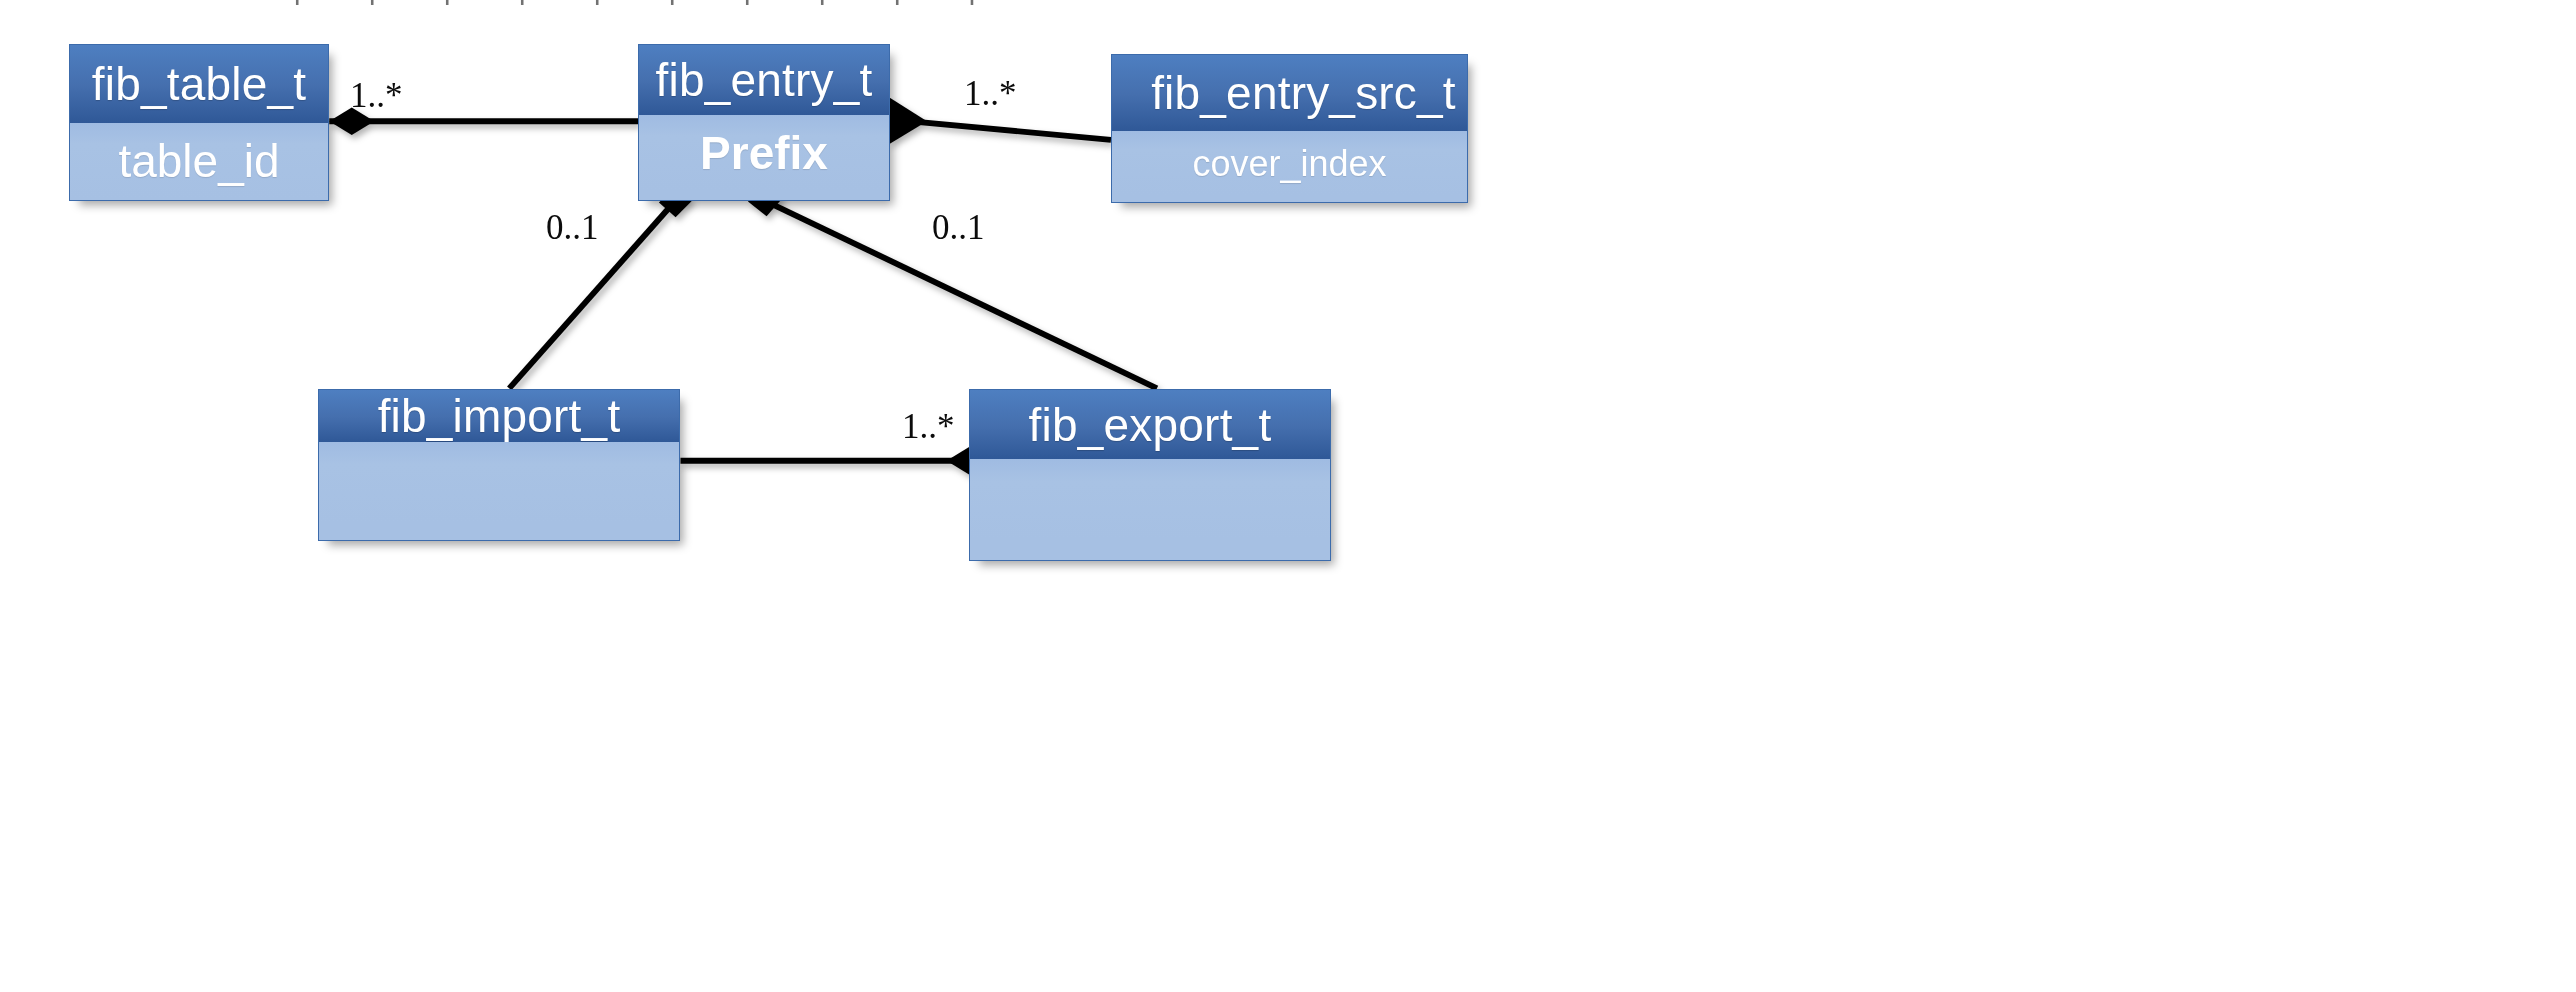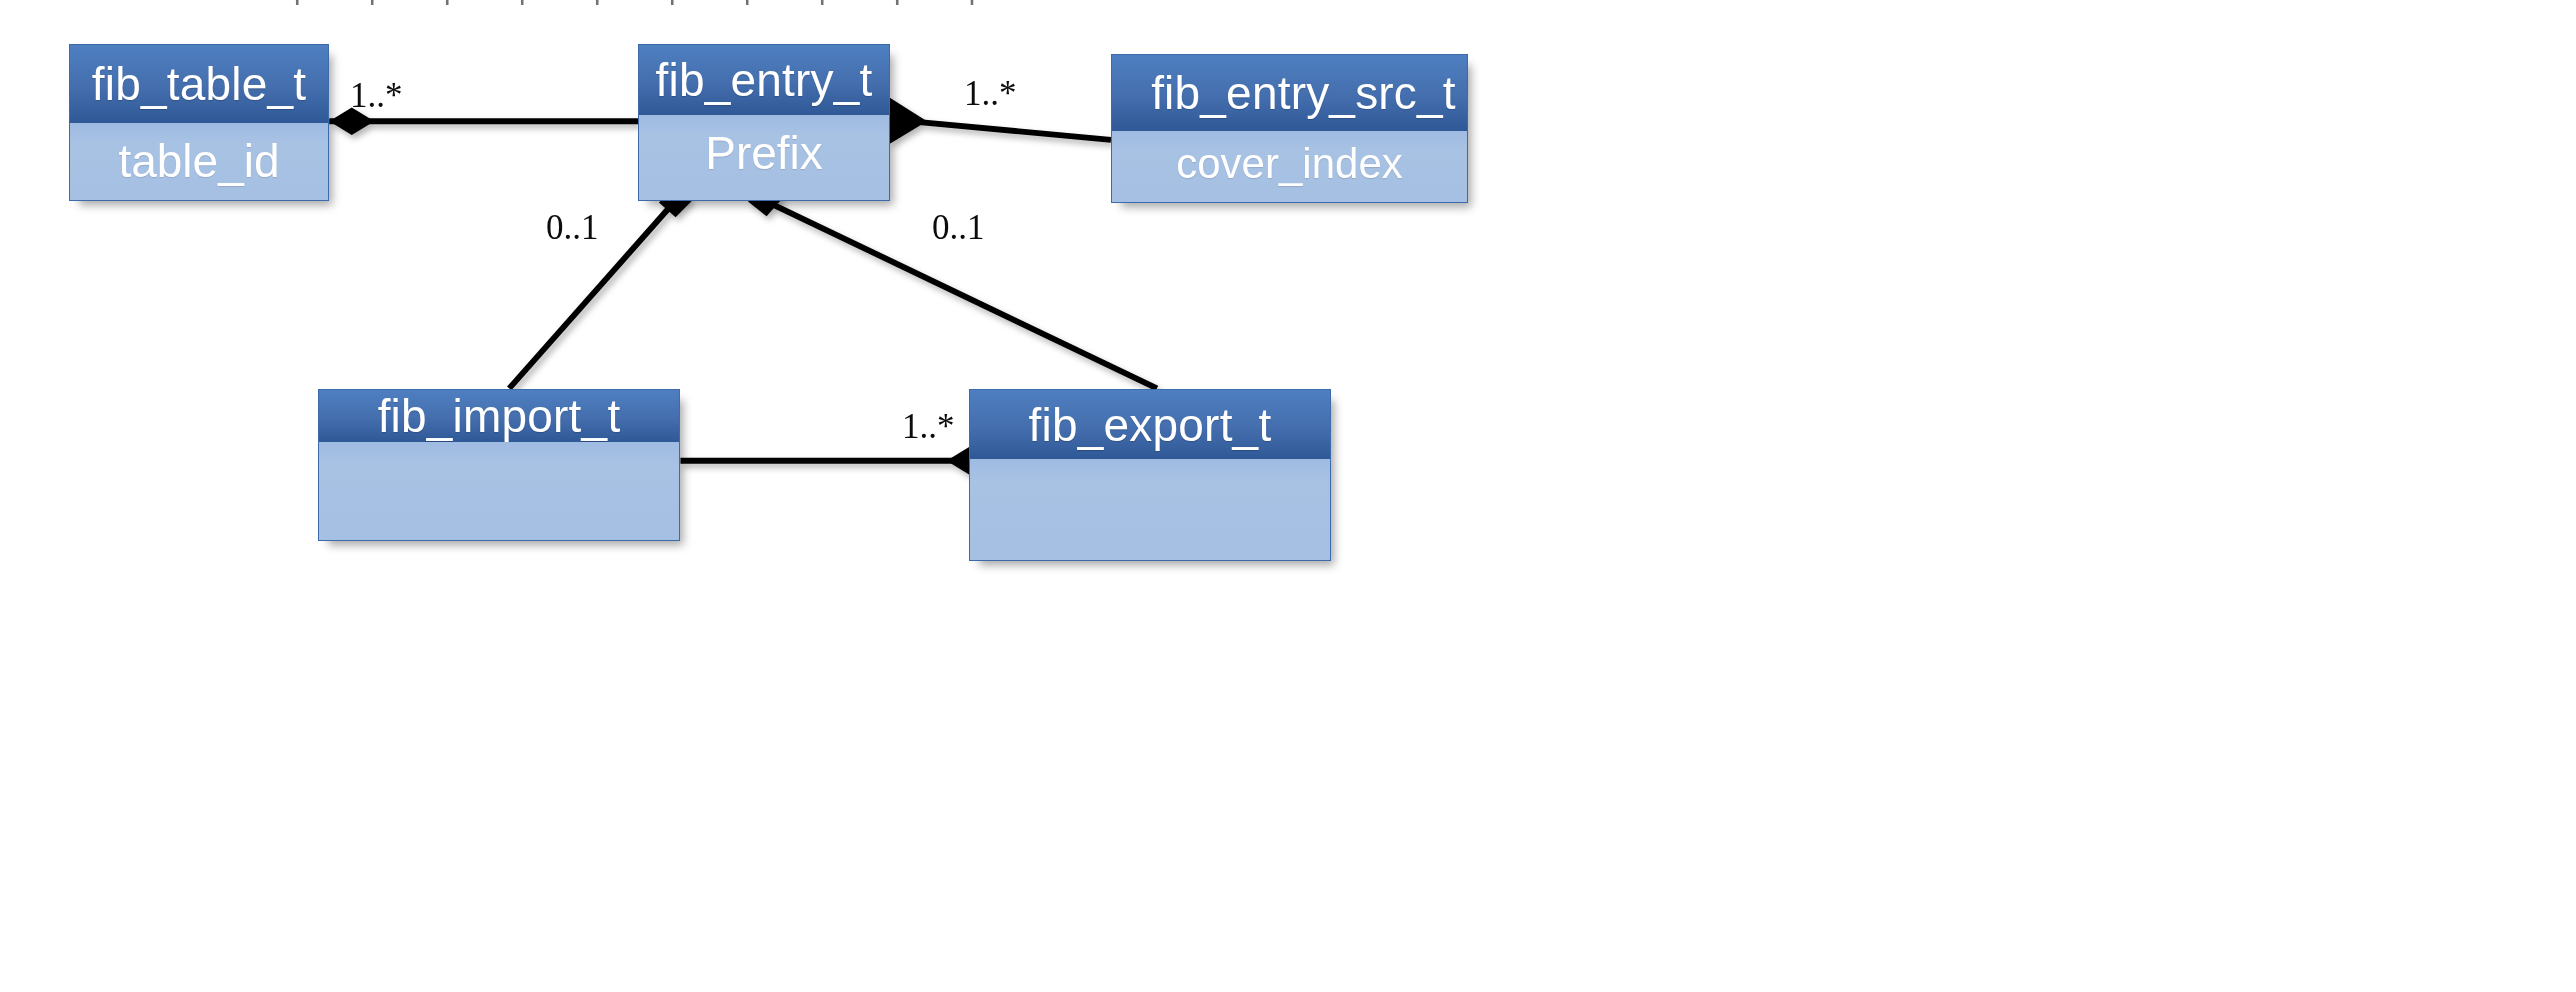--- a/index.html
+++ b/index.html
@@ -60,25 +60,25 @@
     overflow: hidden;
   }
 
   
   #box-fib-table-t      { left: 69px;   top: 44px;  width: 260px; height: 157px; }
   #box-fib-table-t .hdr { height: 78px;  font-size: 46px; }
   #box-fib-table-t .body{ height: 76px;  font-size: 46px; }
 
   #box-fib-entry-t      { left: 638px;  top: 44px;  width: 252px; height: 157px; }
   #box-fib-entry-t .hdr { height: 70px;  font-size: 46px; }
-  #box-fib-entry-t .body{ height: 76px;  font-size: 46px; }
+  #box-fib-entry-t .body{ height: 76px;  font-size: 46px; font-weight: bold; }
 
   #box-fib-entry-src-t      { left: 1111px; top: 54px; width: 357px; height: 149px; }
   #box-fib-entry-src-t .hdr { height: 76px;  font-size: 46px; padding-left: 28px; }
-  #box-fib-entry-src-t .body{ height: 66px;  font-size: 42px; }
+  #box-fib-entry-src-t .body{ height: 66px;  font-size: 36px; }
 
   #box-fib-import-t      { left: 318px;  top: 389px; width: 362px; height: 152px; }
   #box-fib-import-t .hdr { height: 52px;  font-size: 46px; }
   #box-fib-import-t .body{ height: 81px;  font-size: 46px; }
 
   #box-fib-export-t      { left: 969px;  top: 389px; width: 362px; height: 172px; }
   #box-fib-export-t .hdr { height: 69px;  font-size: 46px; }
   #box-fib-export-t .body{ height: 81px;  font-size: 46px; }
 
   

